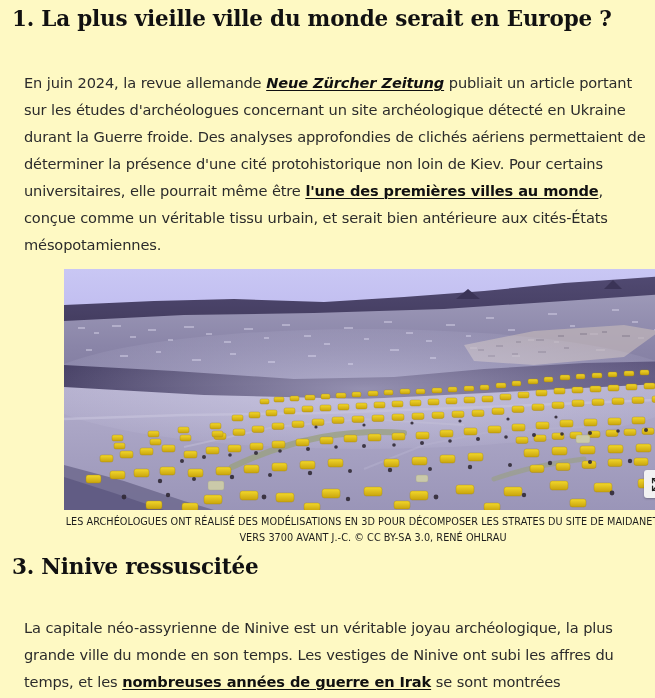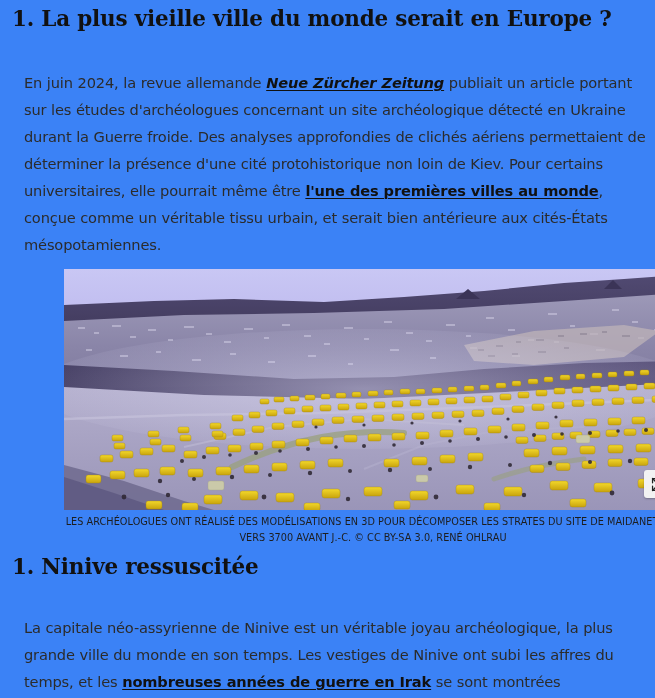--- a/index.html
+++ b/index.html
@@ -13,21 +13,21 @@
     height: 698px;
     overflow: hidden;
     font-family: "DejaVu Sans", sans-serif;
     -webkit-font-smoothing: antialiased;
   }
 
   .page {
     position: relative;
     width: 655px;
     height: 698px;
-    background: #3b82f6;
+    background: #fef9c3;
     box-sizing: border-box;
   }
 
   
   h2.section-heading {
     font-family: "DejaVu Serif", "Liberation Serif", serif;
     font-weight: 700;
     font-size: 21.5px;
     line-height: 1.2;
     color: #111111;
@@ -524,17 +524,17 @@
         </svg>
       </button>
     </div>
 
     <figcaption class="figure-caption">
       <span>Les archéologues ont réalisé des modélisations en 3D pour décomposer les strates du site de Maidanetske,</span>
       <span>vers 3700 avant J.-C. © CC BY-SA 3.0, René Ohlrau</span>
     </figcaption>
   </figure>
 
-  <h2 class="section-heading heading-2">1. Ninive ressuscitée</h2>
+  <h2 class="section-heading heading-2">3. Ninive ressuscitée</h2>
 
   <p class="body-text para-2"><span>La capitale néo-assyrienne de Ninive est un véritable joyau archéologique, la plus grande ville du monde en son temps. Les vestiges de Ninive ont subi les affres du temps, et les </span><a class="inline-link" href="#">nombreuses années de guerre en Irak</a><span> se sont montrées particulièrement dévastatrices. Avec la destruction de l'État islamique dans cette région du Moyen-Orient, les autorités</span></p>
 
 </div>
 
 </body></html>

